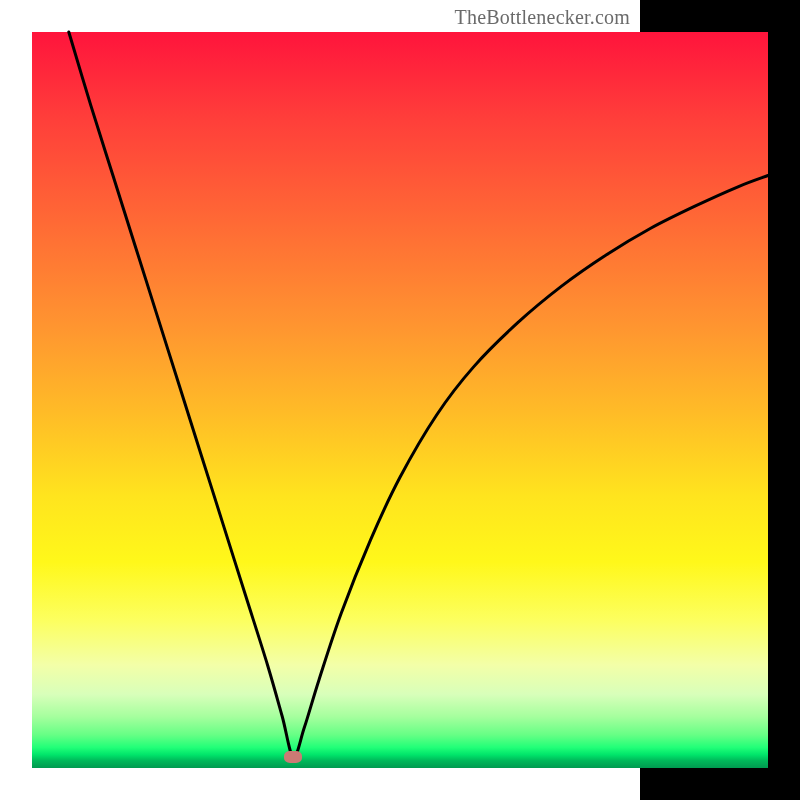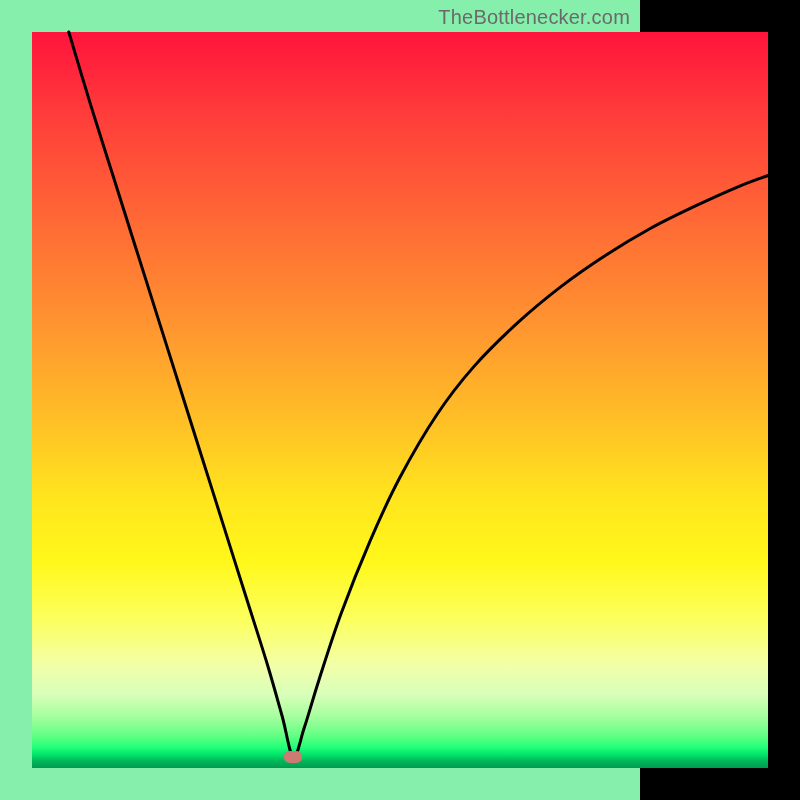--- a/index.html
+++ b/index.html
@@ -8,21 +8,22 @@
     width: 800px;
     height: 800px;
     background: #000;
     overflow: hidden;
     font-family: Arial, Helvetica, sans-serif;
   }
   .stage {
     position: relative;
     width: 640px;
     height: 800px;
-    background: #86efac;
+    background: #ffffff;
+    font-family: Liberation Serif, serif;
   }
   .plot {
     position: absolute;
     left: 32px;
     top: 32px;
     width: 736px;
     height: 736px;
     background: linear-gradient(
       to bottom,
       #ff143c 0%,

